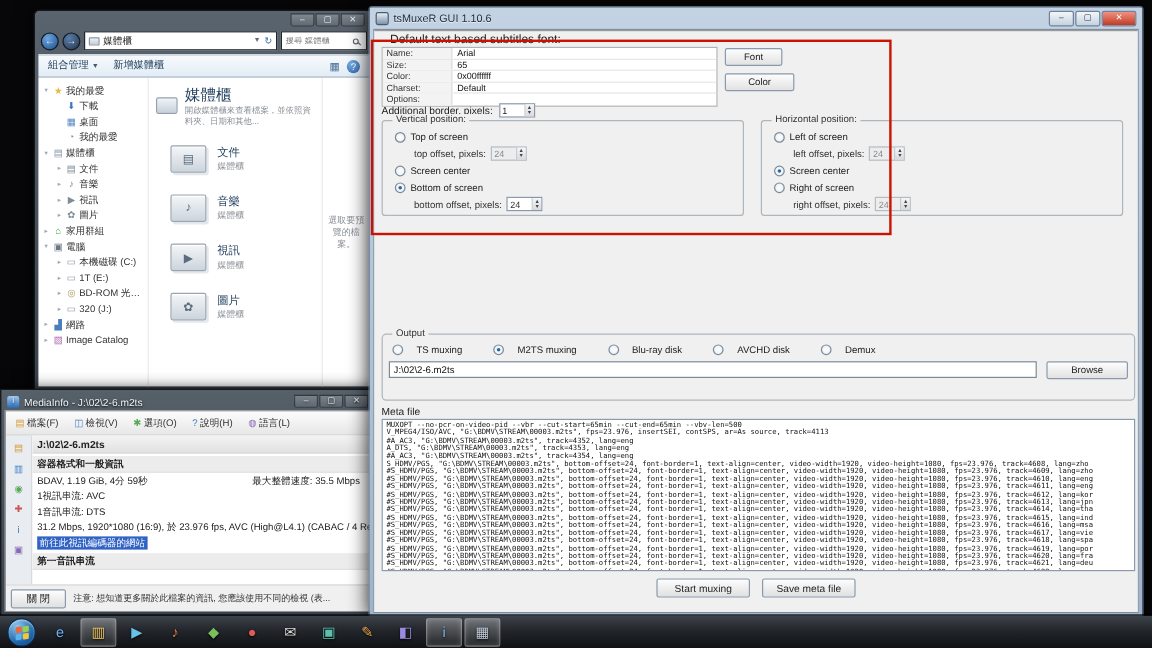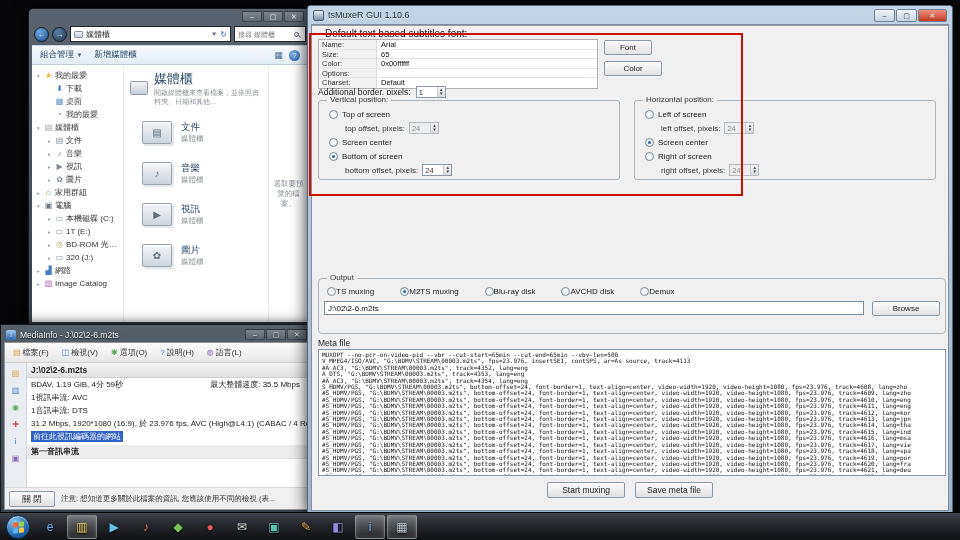--- a/index.html
+++ b/index.html
@@ -118,21 +118,21 @@
   .pos-group { position:absolute; top:74px; width:302px; height:80px; border:1px solid #aeb6bd; border-radius:3px; padding:7px 0 0 10px; display:flex; flex-direction:column; gap:1.5px; }
   .pos-group.vertical { left:6px; }
   .pos-group.horizontal { left:322px; }
   .grp-title { position:absolute; top:-6px; left:8px; background:#f0f0f0; padding:0 3px; font-size:8px; color:#333; }
   .opt-row { display:flex; align-items:center; gap:4px; height:12.5px; font-size:8px; color:#222; }
   .opt-row.offset { padding-left:16px; color:#333; }
   .rad { width:9px; height:9px; border-radius:50%; border:1px solid #7a8a9a; background:radial-gradient(#ffffff,#e6ecf2); position:relative; flex:none; }
   .rad.on::after { content:''; position:absolute; left:2px; top:2px; width:3px; height:3px; border-radius:50%; background:#2a66a8; }
   .out-group { position:absolute; left:6px; top:252px; width:628px; height:56px; border:1px solid #aeb6bd; border-radius:4px; padding-top:8px; }
   .out-radios { display:flex; align-items:center; padding-left:8px; }
-  .out-radio { display:flex; align-items:flex-end; gap:0; font-size:8px; color:#222; margin-right:26px; }
+  .out-radio { display:flex; align-items:flex-end; gap:11px; font-size:8px; color:#222; margin-right:26px; }
   .out-path-row { display:flex; gap:8px; margin-top:5px; padding:0 5px; }
   .out-path-row input { flex:1; height:14px; border:1px solid #7a8a9a; background:#fff; font-size:8px; padding:0 3px; font-family:inherit; color:#111; }
   .btn-browse { position:static; width:68px; flex:none; }
   .meta-label { position:absolute; left:6px; top:312px; font-size:8.5px; color:#222; }
   .meta-box { position:absolute; left:6px; top:323px; width:628px; height:127px; background:#fff; border:1px solid #8a9aac; padding:2px 3px; overflow:hidden; }
   .meta-line { font-family:"DejaVu Sans Mono",monospace; font-size:6px; line-height:6.4px; white-space:pre; color:#111; }
   .ts-actions { position:absolute; left:0; right:0; top:456px; display:flex; justify-content:center; gap:10px; }
   .ts-actions .act-btn { width:78px; height:16px; font-size:8.5px; line-height:14px; text-align:center;
     background:linear-gradient(#fdfdfd,#e0e0e0); border:1px solid #8a9aac; border-radius:2px; color:#222; }
 
@@ -402,20 +402,21 @@
           <span class="mi-strip-btn" style="color: rgb(88, 168, 88);">◉</span>
 
           <span class="mi-strip-btn" style="color: rgb(200, 88, 88);">✚</span>
 
           <span class="mi-strip-btn" style="color: rgb(58, 120, 192);">ℹ</span>
 
           <span class="mi-strip-btn" style="color: rgb(138, 104, 184);">▣</span>
         </div>
       <div class="mi-content">
         <div class="mi-file-bar">J:\02\2-6.m2ts</div>
+        <div class="mi-sec-title">容器格式和一般資訊</div>
         <div class="mi-line mi-line-flex">
           <span>BDAV, 1.19 GiB, 4分 59秒</span>
           <span>最大整體速度: 35.5 Mbps</span>
         </div>
         <div class="mi-line">1視訊串流: AVC</div>
         <div class="mi-line">1音訊串流: DTS</div>
         <div class="mi-line">31.2 Mbps, 1920*1080 (16:9), 於 23.976 fps, AVC (High@L4.1) (CABAC / 4 Ref Frames)</div>
         <span class="mi-link">前往此視訊編碼器的網站</span>
         <div class="mi-sec-title">第一音訊串流</div>
         
@@ -453,27 +454,27 @@
             <span class="ft-label">Size:</span>
             <span class="ft-value">65</span>
           </div>
 
           <div class="ft-row">
             <span class="ft-label">Color:</span>
             <span class="ft-value">0x00ffffff</span>
           </div>
 
           <div class="ft-row">
+            <span class="ft-label">Charset:</span>
+            <span class="ft-value">Default</span>
+          </div>
+
+          <div class="ft-row">
             <span class="ft-label">Options:</span>
             <span class="ft-value"></span>
-          </div>
-
-          <div class="ft-row">
-            <span class="ft-label">Charset:</span>
-            <span class="ft-value">Default</span>
           </div>
         </div>
       <div class="ts-btn btn-font">Font</div>
       <div class="ts-btn btn-color">Color</div>
 
       <div class="border-row">
         <span>Additional border, pixels:</span>
         <span class="spinbox">
           <span class="spin-val">1</span>
           <span class="spin-btns">

